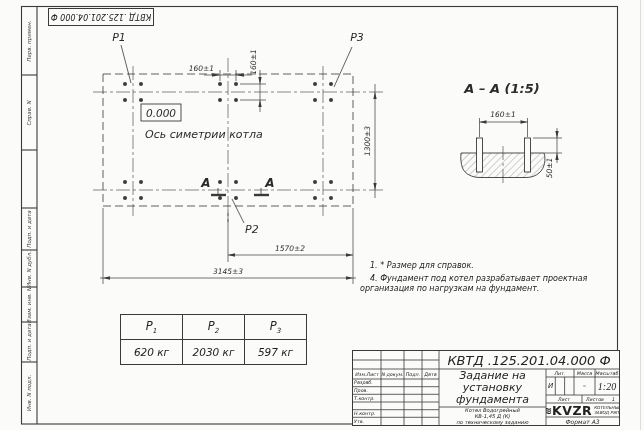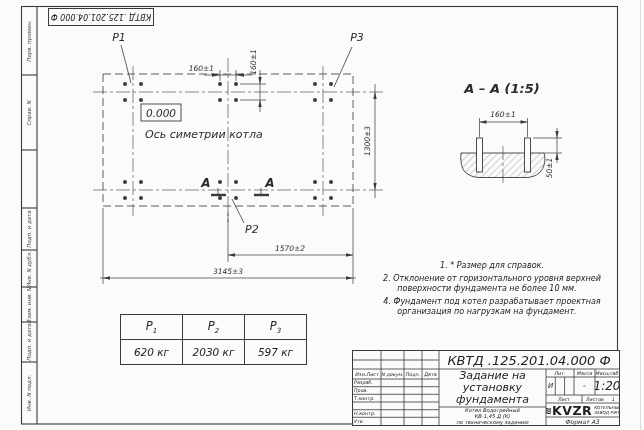--- a/index.html
+++ b/index.html
@@ -12,34 +12,34 @@
   .s11{font-size:11px;}
   .s12{font-size:12px;font-weight:bold;}
   .s13{font-size:13px;font-weight:bold;}
   .pl{font-size:11px;}
   .vcell{position:absolute;left:21px;width:16px;display:flex;align-items:center;justify-content:center;}
   .vcell span{transform:rotate(-90deg);white-space:nowrap;font-size:5.5px;font-style:italic;color:#444;}
   .stamp{left:48px;top:8px;width:104px;height:16px;border:1px solid #3a3a3a;display:flex;
          align-items:center;justify-content:center;font-size:8px;font-style:italic;
          transform:rotate(180deg);background:#fbfbf9;}
   .notes{left:360px;top:261px;width:254px;}
-  .notes p{margin:0 0 2px 0;text-indent:10px;font-size:8px;line-height:10.5px;font-style:italic;text-align:center;}
+  .notes p{margin:0 0 2px 0;text-indent:10px;font-size:8px;line-height:10.5px;font-style:italic;}
   .ltable{left:120px;top:314px;border-collapse:collapse;}
   .ltable td{border:1px solid #3a3a3a;width:59px;height:22px;text-align:center;
              font-style:italic;font-size:10.5px;}
   .ltable .hd{font-size:11.5px;}
   .ltable sub{font-size:7px;}
   .tb{left:352px;top:350px;width:266px;height:74px;border:1.2px solid #3a3a3a;background:#fbfbf9;}
   .tb .c{position:absolute;display:flex;align-items:center;justify-content:center;
          font-style:italic;overflow:hidden;}
   .tb .lft{justify-content:flex-start;}
   .f48{font-size:4.8px;}
   .f6{font-size:6px;}
   .f7{font-size:7px;}
-  .f75{font-size:12px;}
+  .f75{font-size:10px;font-family:Liberation Serif, serif;}
   .f11{font-size:11px;line-height:12px;text-align:center;}
   .f13{font-size:13px;}
   .logo-ic{font-weight:900;font-size:10px;font-style:normal;}
   .logo-tx{font-weight:800;font-size:12.5px;letter-spacing:.5px;font-style:normal;}
   .company{display:flex;flex-direction:column;margin-left:2px;}
   .company span{font-size:4.2px;line-height:5px;font-style:italic;}
   .prod{display:flex;flex-direction:column;align-items:center;justify-content:center;}
   .prod span{font-size:5.2px;line-height:6px;font-style:italic;}
   .edge{left:640px;top:0;width:1px;height:430px;background:#ddd;}
 </style>
@@ -203,21 +203,20 @@
     </div>
   <div class="vcell" style="top:322px;height:40px">
       <span>Подп. и дата</span>
     </div>
   <div class="vcell" style="top:362px;height:62px">
       <span>Инв. N подл.</span>
     </div>
 
   <div class="abs notes">
     <p>1. * Размер для справок.</p>
-    <p>2. Отклонение от горизонтального уровня верхней поверхности фундамента не более 10 мм.</p>
     <p>4. Фундамент под котел разрабатывает проектная организация по нагрузкам на фундамент.</p>
   </div>
 
   <table class="abs ltable">
     <tbody>
         <tr>
       <td class="hd"><span>P</span><sub>1</sub></td>
       <td class="hd"><span>P</span><sub>2</sub></td>
       <td class="hd"><span>P</span><sub>3</sub></td>
     </tr>

